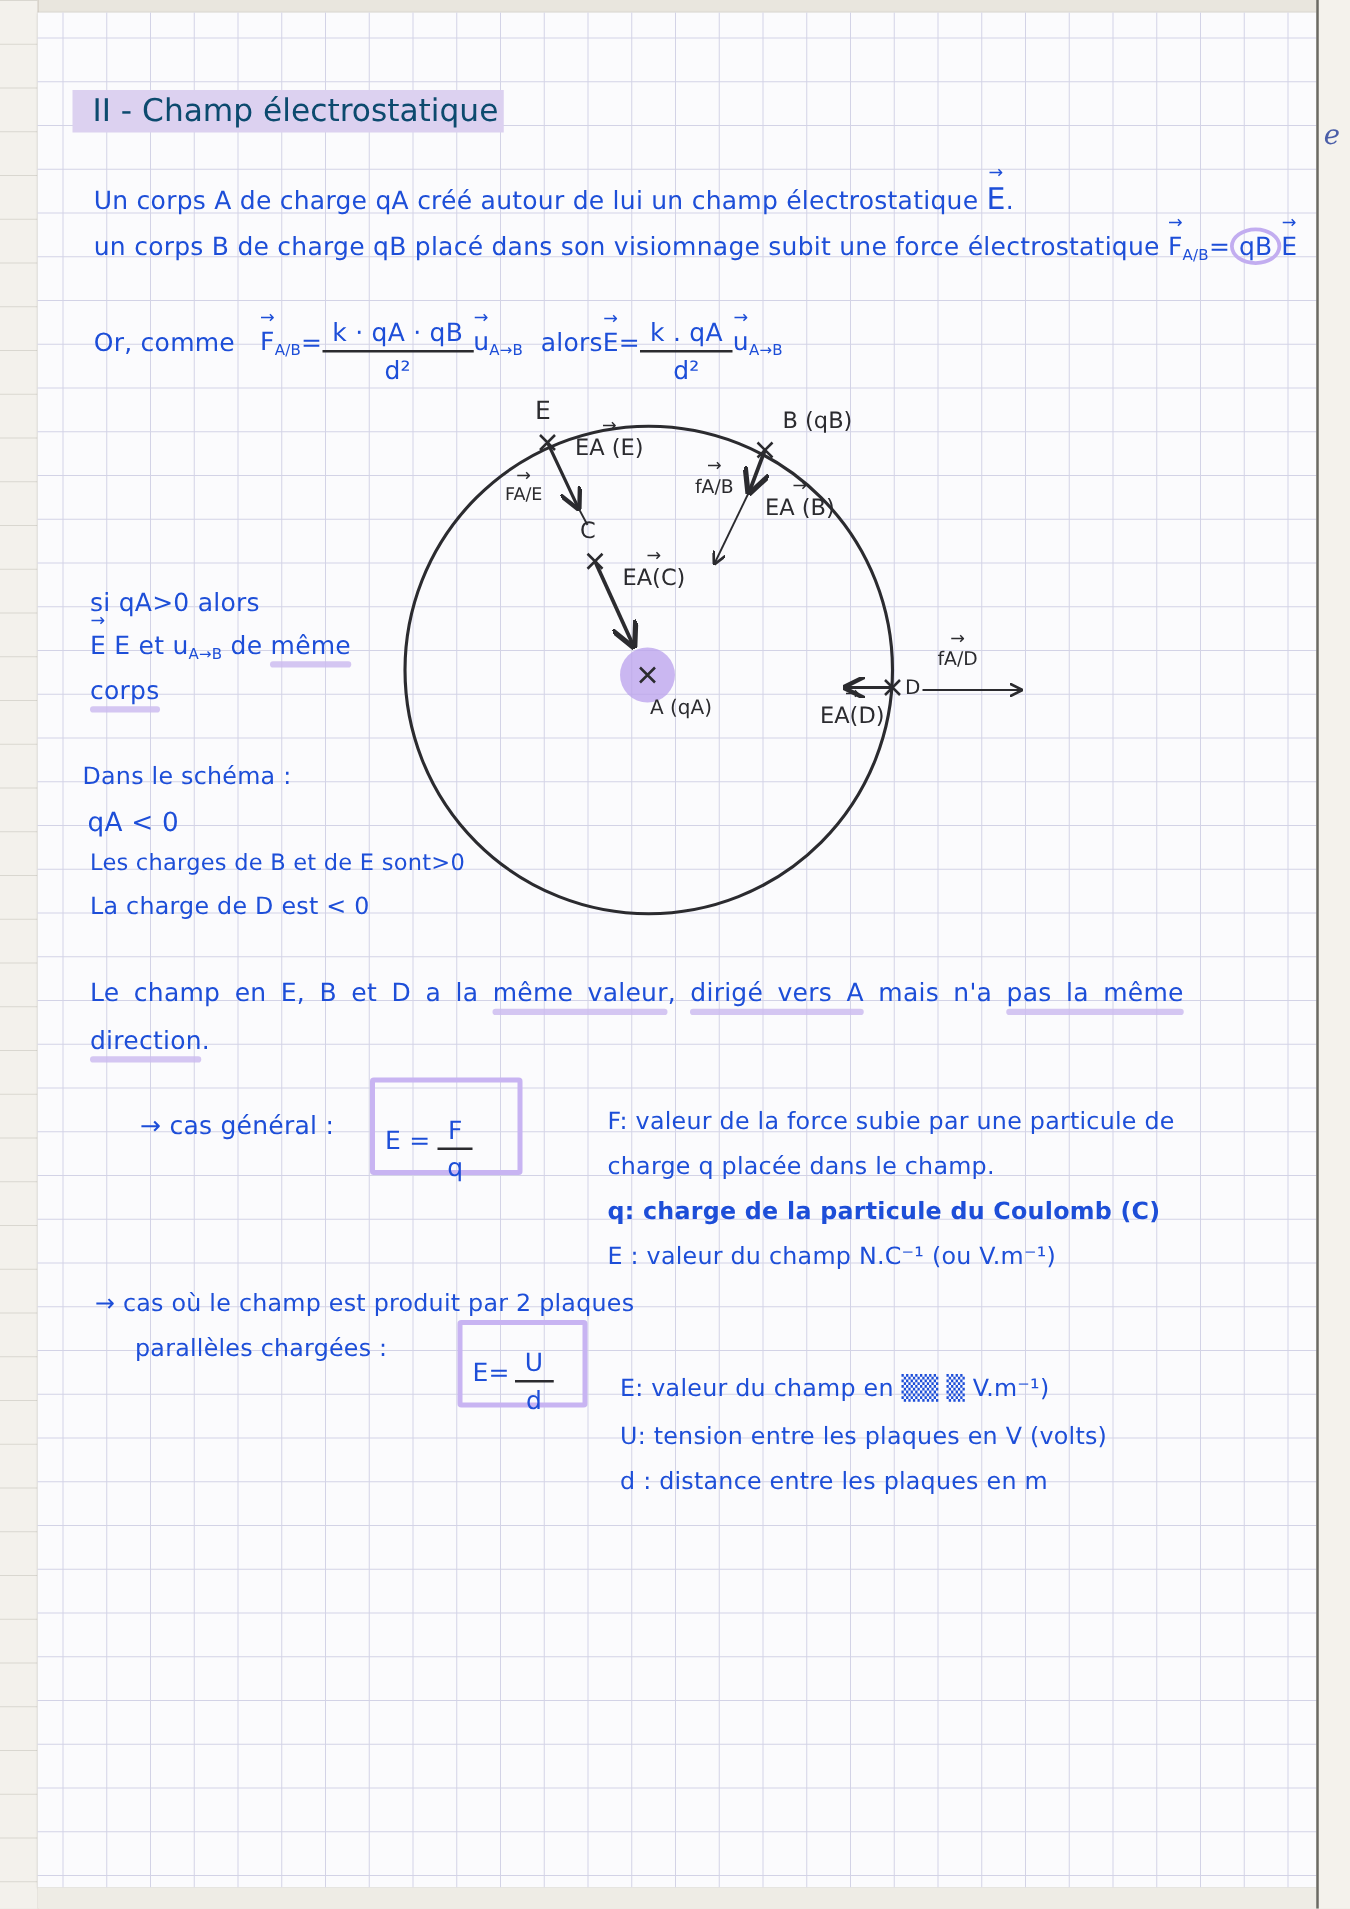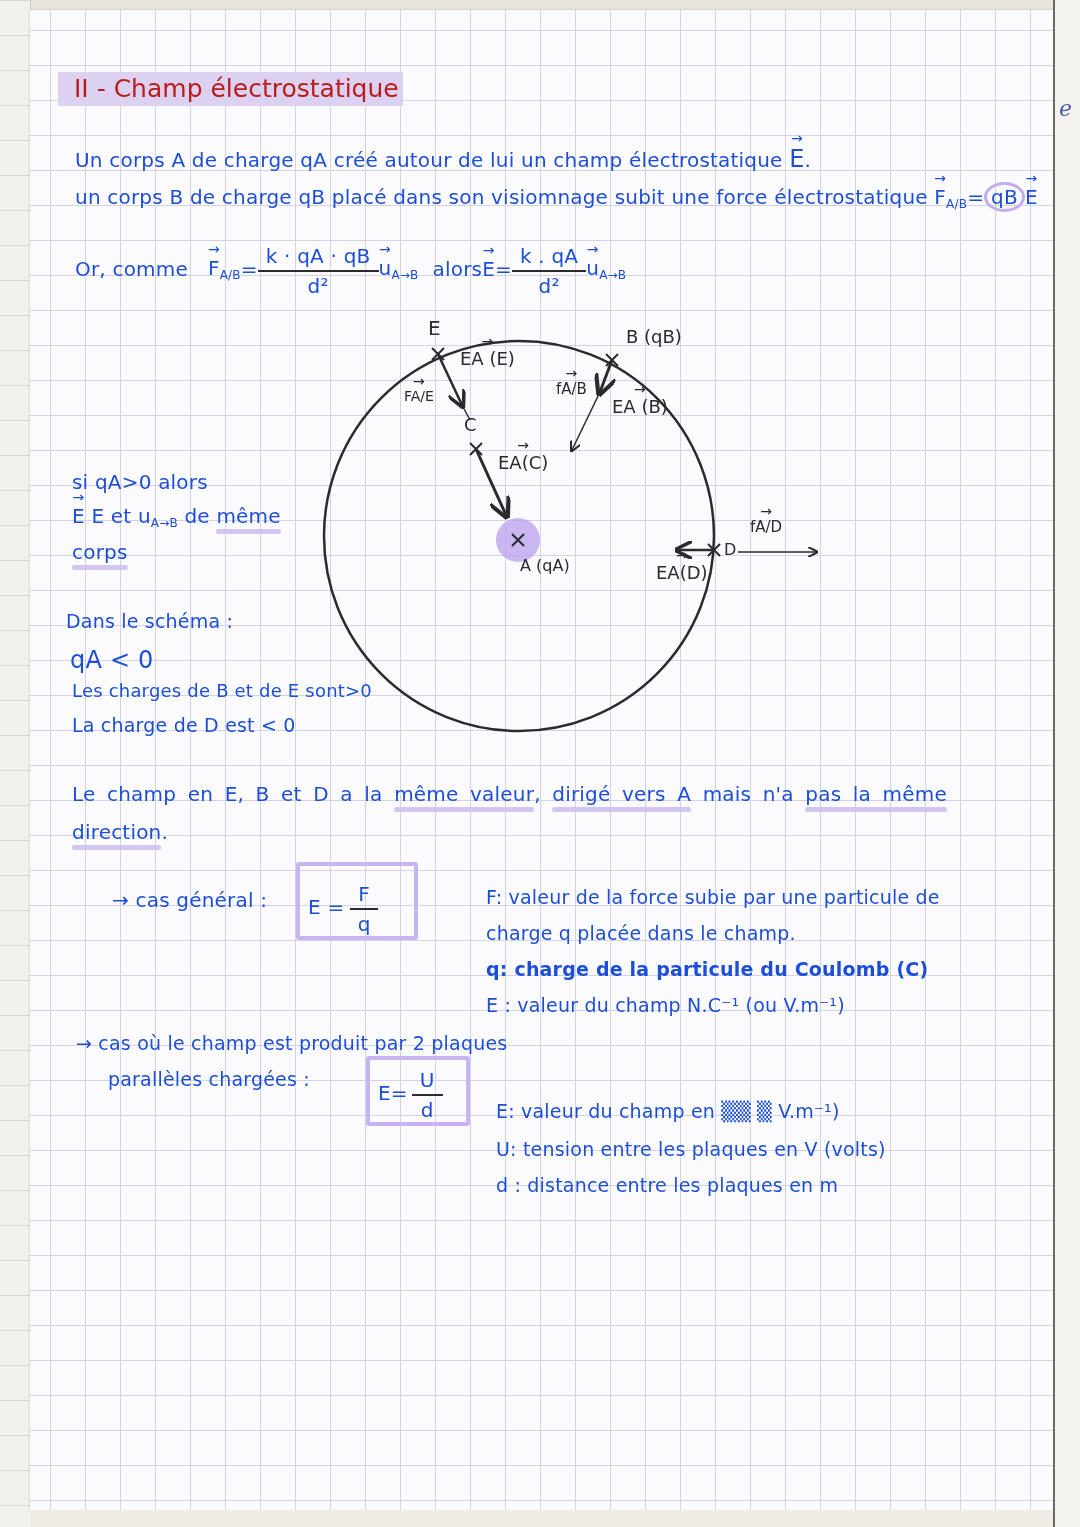--- a/index.html
+++ b/index.html
@@ -37,38 +37,38 @@
     position: absolute; left: 30px; bottom: 0; width: 1025px; height: 17px; background: #eeece5;
   }
   .hw {
     position: absolute; color: #1d4ed8;
     font-family: "DejaVu Sans", sans-serif; font-size: 20px; white-space: nowrap;
     letter-spacing: 0.2px;
   }
   .title {
     position: absolute; left: 58px; top: 72px; height: 34px; width: 345px;
     background: #dcd1f0; padding-left: 16px; box-sizing: border-box;
-    font-size: 25px; line-height: 34px; color: #b91c1c;
+    font-size: 25px; line-height: 34px; color: #0c4a6e;
   }
   .hl { position: relative; }
   .hl::after {
     content: ""; position: absolute; left: 0; right: 0; bottom: -6px; height: 5px;
     background: #cdbcf0; border-radius: 3px; opacity: 0.85;
   }
   .sub { font-size: 12px; vertical-align: -4px; }
   .vec { position: relative; display: inline-block; }
   .vec::before {
     content: "\2192"; position: absolute; left: 0; right: 0; top: -15px;
     font-size: 14px; text-align: center;
   }
   .circled {
     display: inline-block; border: 3px solid #c2adf0; border-radius: 50%; padding: 0 4px;
   }
   .frac { display: inline-flex; flex-direction: column; align-items: center; vertical-align: middle; }
-  .frac .num { border-bottom: 2px solid #2b2b2f; padding: 4px 8px 2px; }
+  .frac .num { border-bottom: 2px solid #2b2b2f; padding: 14px 8px 2px; }
   .frac .den { padding-top: 2px; }
   .boxed {
     position: absolute; border: 4px solid #c8b4f2; border-radius: 3px;
   }
   svg.diagram { position: absolute; left: 0; top: 0; }
   .dlabel { position: absolute; font-size: 18px; color: #2b2b2f; white-space: nowrap; }
 </style>
 </head>
 <body>
 
@@ -159,21 +159,21 @@
 <div class="hw" style="left:72px; top:504px;">
   <span class="vec">E</span> <span>E et u</span><span class="sub">A→B</span>
   <span>de</span>
   <span class="hl">même</span>
 </div>
 <div class="hw" style="left:72px; top:540px;">
   <span class="hl">corps</span>
 </div>
 
 <div class="hw" style="left:66px; top:610px; font-size:19px;">Dans le schéma :</div>
-<div class="hw" style="left:70px; top:646px; font-size:24px;">qA &lt; 0</div>
+<div class="hw" style="left:70px; top:646px; font-size:21px;">qA &lt; 0</div>
 <div class="hw" style="left:72px; top:680px; font-size:18px;">Les charges de B et de E sont&gt;0</div>
 <div class="hw" style="left:72px; top:714px; font-size:19px;">La charge de D est &lt; 0</div>
 
 <div class="hw" style="left:72px; top:782px; font-size:20px; word-spacing:5px;">
   <span>Le champ en E, B et D a la</span>
   <span class="hl">même valeur</span><span>,</span>
   <span class="hl">dirigé vers A</span>
   <span>mais n'a</span>
   <span class="hl">pas la même</span>
 </div>

